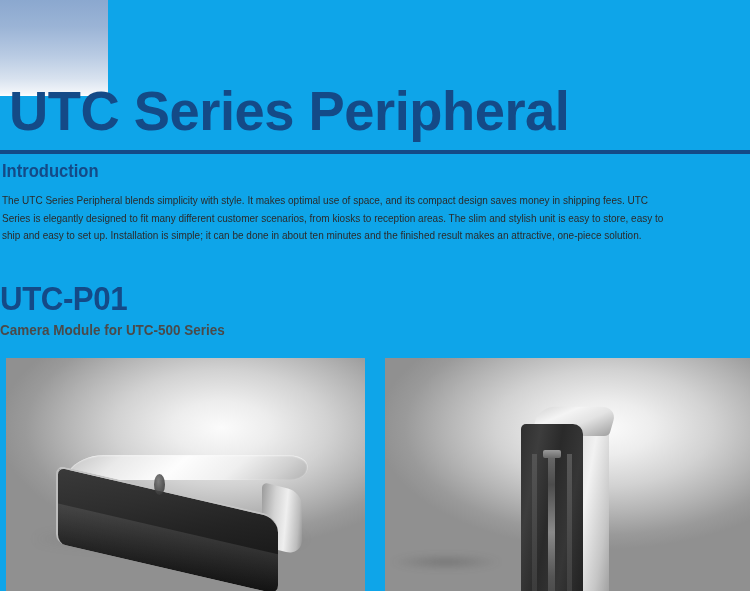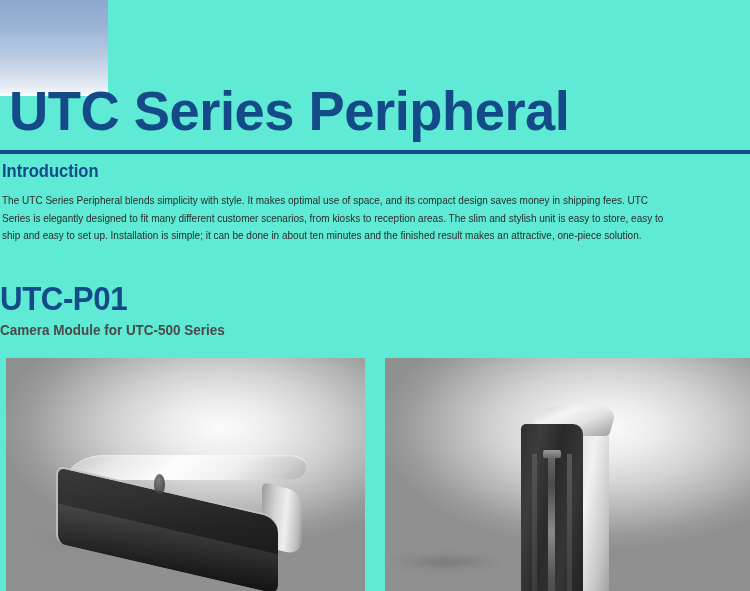--- a/index.html
+++ b/index.html
@@ -9,21 +9,21 @@
     height: 591px;
     overflow: hidden;
     background: #ffffff;
     font-family: "Liberation Sans", sans-serif;
   }
 
   #page {
     position: relative;
     width: 750px;
     height: 591px;
-    background: #5eead4;
+    background: #0ea5e9;
     overflow: hidden;
   }
 
   
   .corner-gradient {
     position: absolute;
     left: 0;
     top: 0;
     width: 108px;
     height: 96px;

